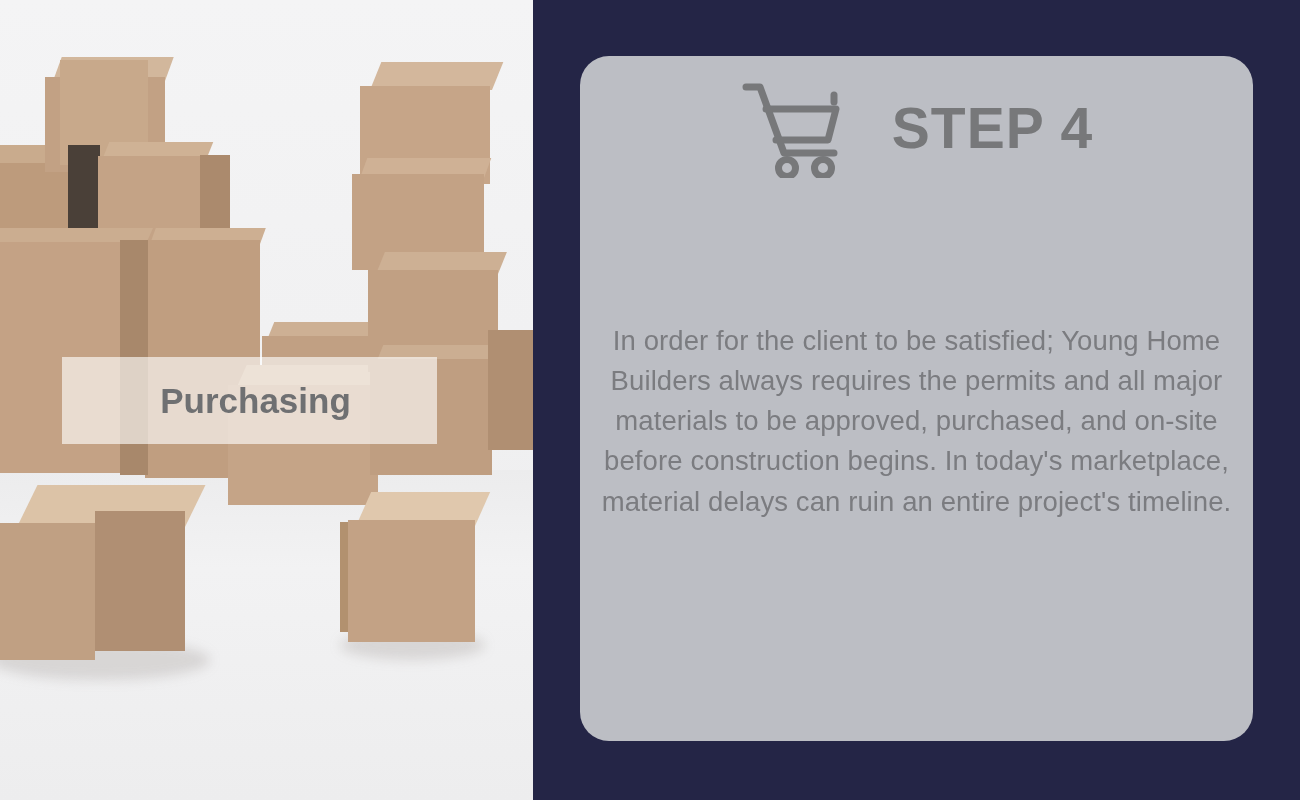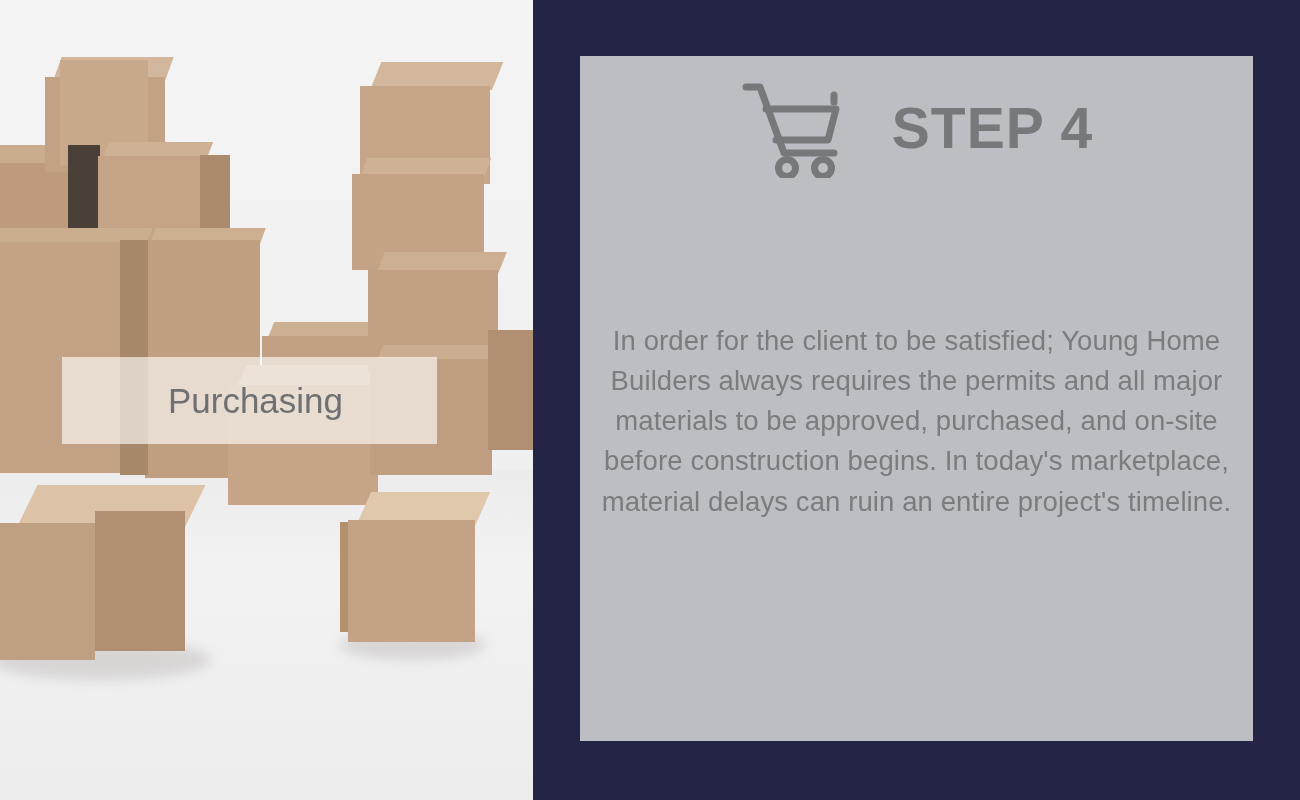--- a/index.html
+++ b/index.html
@@ -58,21 +58,21 @@
     top: 357px;
     width: 375px;
     height: 87px;
     background: rgba(255,255,255,0.62);
     display: flex;
     align-items: center;
     justify-content: center;
   }
   .caption-text {
     font-size: 35px;
-    font-weight: normal;
+    font-weight: bold;
     color: #6f7072;
     letter-spacing: 0px;
     white-space: nowrap;
     margin-left: 12px;
   }
 
   
   .navy-panel {
     position: absolute;
     left: 533px; top: 0;
@@ -80,20 +80,21 @@
     height: 800px;
     background: #242546;
   }
   .card {
     position: absolute;
     left: 47px;
     top: 56px;
     width: 673px;
     height: 685px;
     background: #bcbec4;
+    border-radius: 29px;
   }
   .card-header {
     position: absolute;
     left: 0;
     top: 22px;
     width: 100%;
     display: flex;
     align-items: center;
     justify-content: center;
   }

